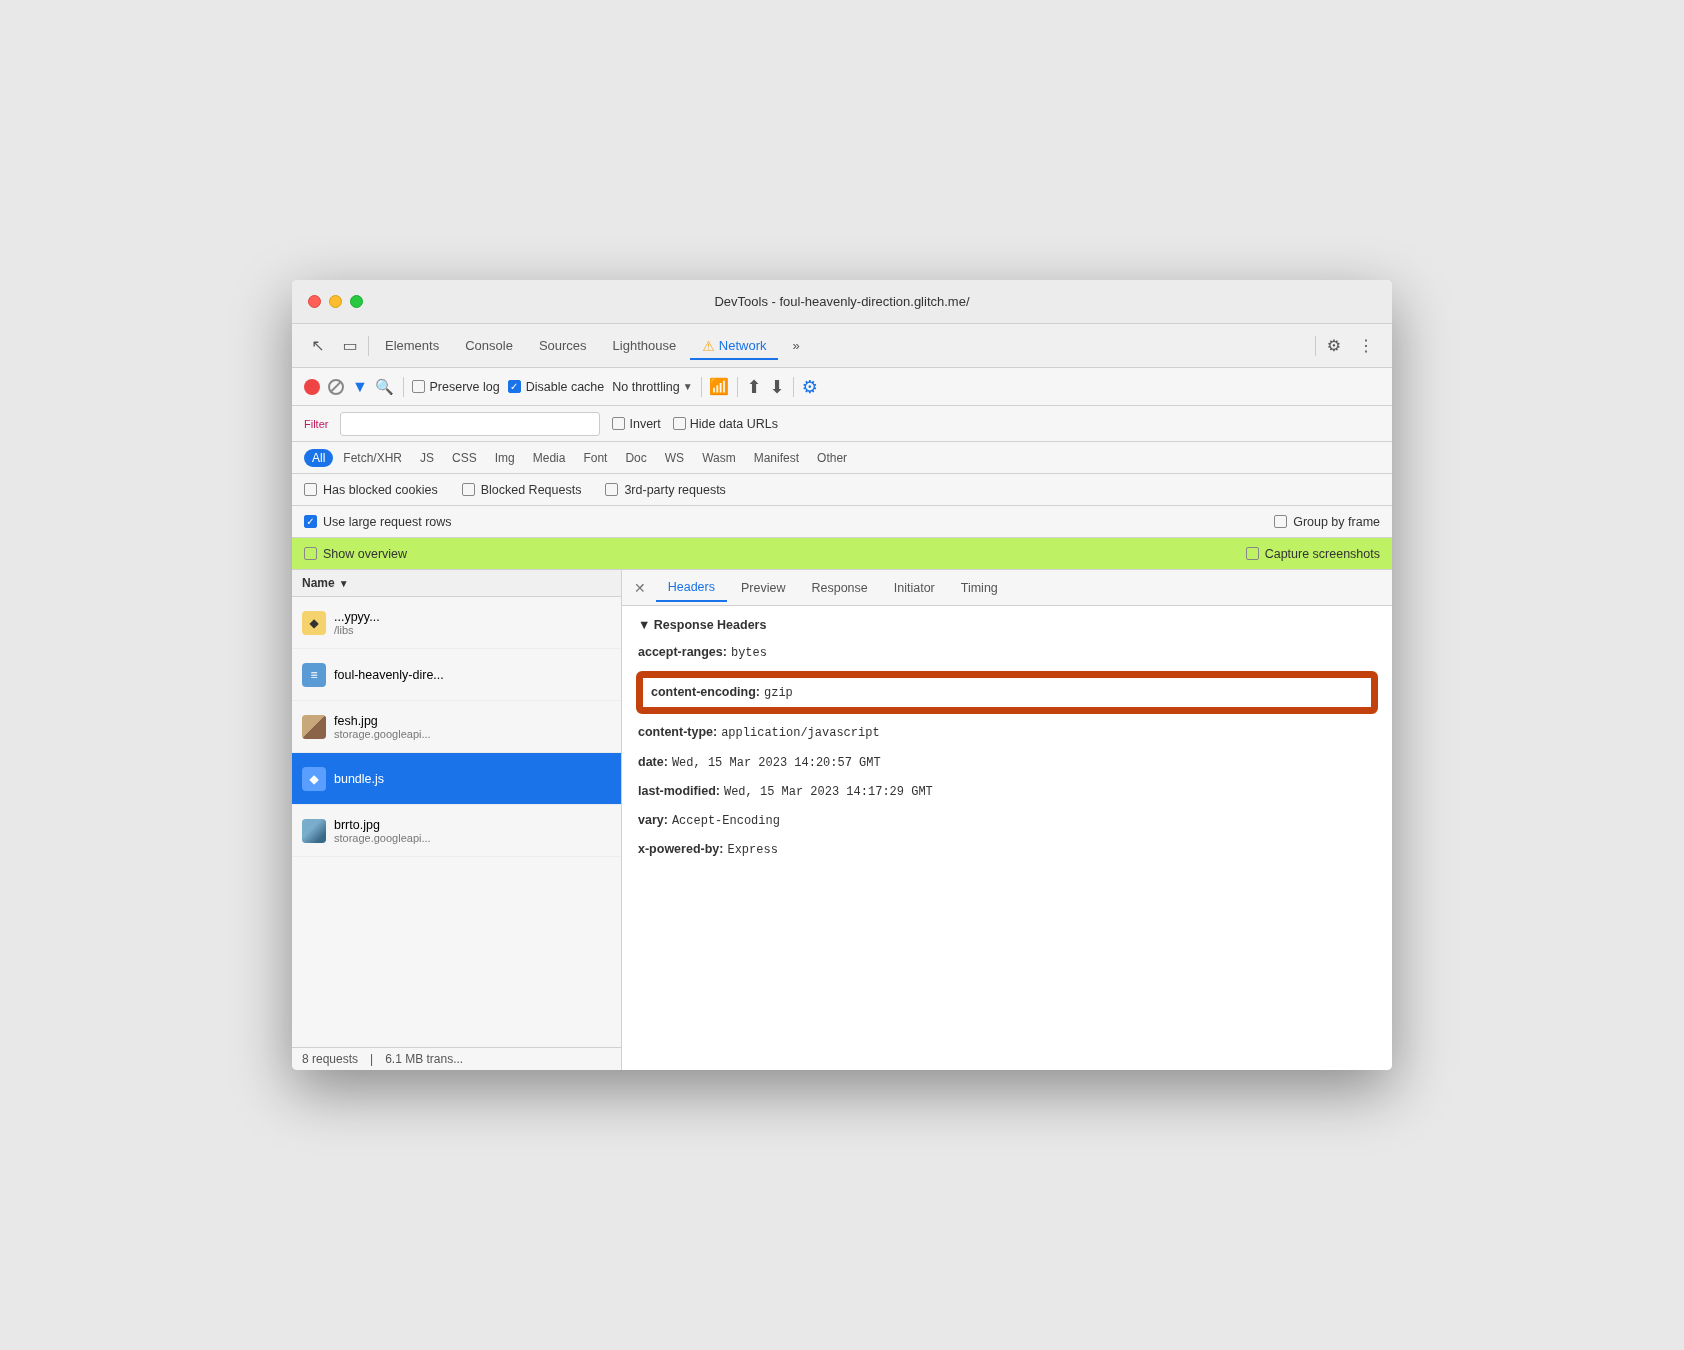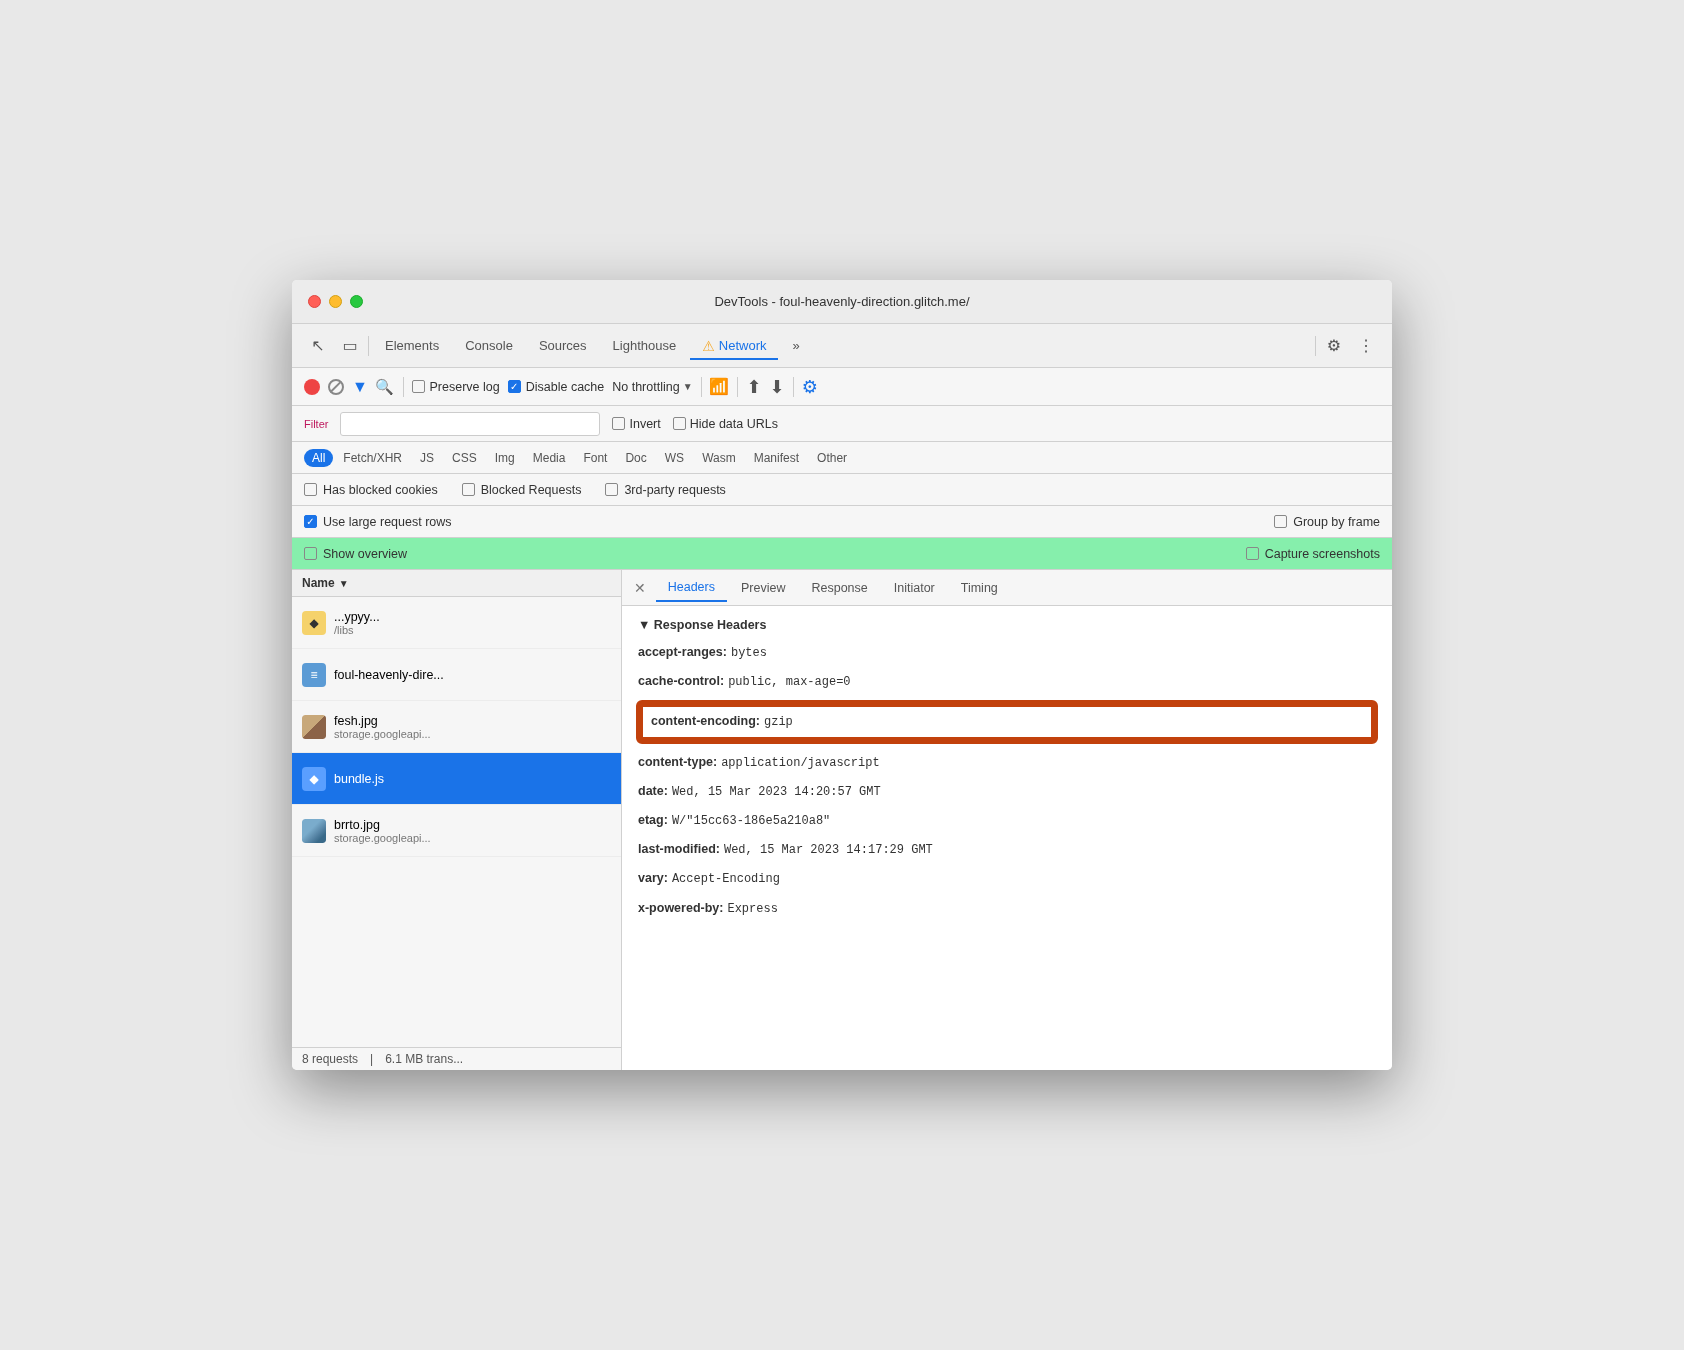--- a/index.html
+++ b/index.html
@@ -513,21 +513,21 @@
     <div class="option-item">
       <div class="checkbox-custom checked">✓</div>
       <span>Use large request rows</span>
     </div>
     <div style="flex:1"></div>
     <div class="option-item">
       <div class="checkbox-custom"></div>
       <span>Group by frame</span>
     </div>
   </div>
-  <div class="options-row-2" style="border-bottom:1px solid #d0d0d0; padding:4px 12px; display:flex; align-items:center; gap:24px; background:#86efac;">
+  <div class="options-row-2" style="border-bottom:1px solid #d0d0d0; padding:4px 12px; display:flex; align-items:center; gap:24px; background:#bef264;">
     <div class="option-item">
       <div class="checkbox-custom"></div>
       <span>Show overview</span>
     </div>
     <div style="flex:1"></div>
     <div class="option-item">
       <div class="checkbox-custom"></div>
       <span>Capture screenshots</span>
     </div>
   </div>
@@ -599,41 +599,33 @@
         <div class="panel-tab">Initiator</div>
         <div class="panel-tab">Timing</div>
       </div>
       <div class="panel-content">
         <div class="section-header">▼ Response Headers</div>
 
         <div class="header-row">
           <span class="header-key">accept-ranges:</span>
           <span class="header-val">bytes</span>
         </div>
-        <div class="header-row">
-          <span class="header-key">cache-control:</span>
-          <span class="header-val">public, max-age=0</span>
-        </div>
         <div class="header-row highlighted">
           <span class="header-key">content-encoding:</span>
           <span class="header-val">gzip</span>
         </div>
         <div class="header-row">
           <span class="header-key">content-type:</span>
           <span class="header-val">application/javascript</span>
         </div>
         <div class="header-row">
           <span class="header-key">date:</span>
           <span class="header-val">Wed, 15 Mar 2023 14:20:57 GMT</span>
         </div>
         <div class="header-row">
-          <span class="header-key">etag:</span>
-          <span class="header-val">W/"15cc63-186e5a210a8"</span>
-        </div>
-        <div class="header-row">
           <span class="header-key">last-modified:</span>
           <span class="header-val">Wed, 15 Mar 2023 14:17:29 GMT</span>
         </div>
         <div class="header-row">
           <span class="header-key">vary:</span>
           <span class="header-val">Accept-Encoding</span>
         </div>
         <div class="header-row">
           <span class="header-key">x-powered-by:</span>
           <span class="header-val">Express</span>

